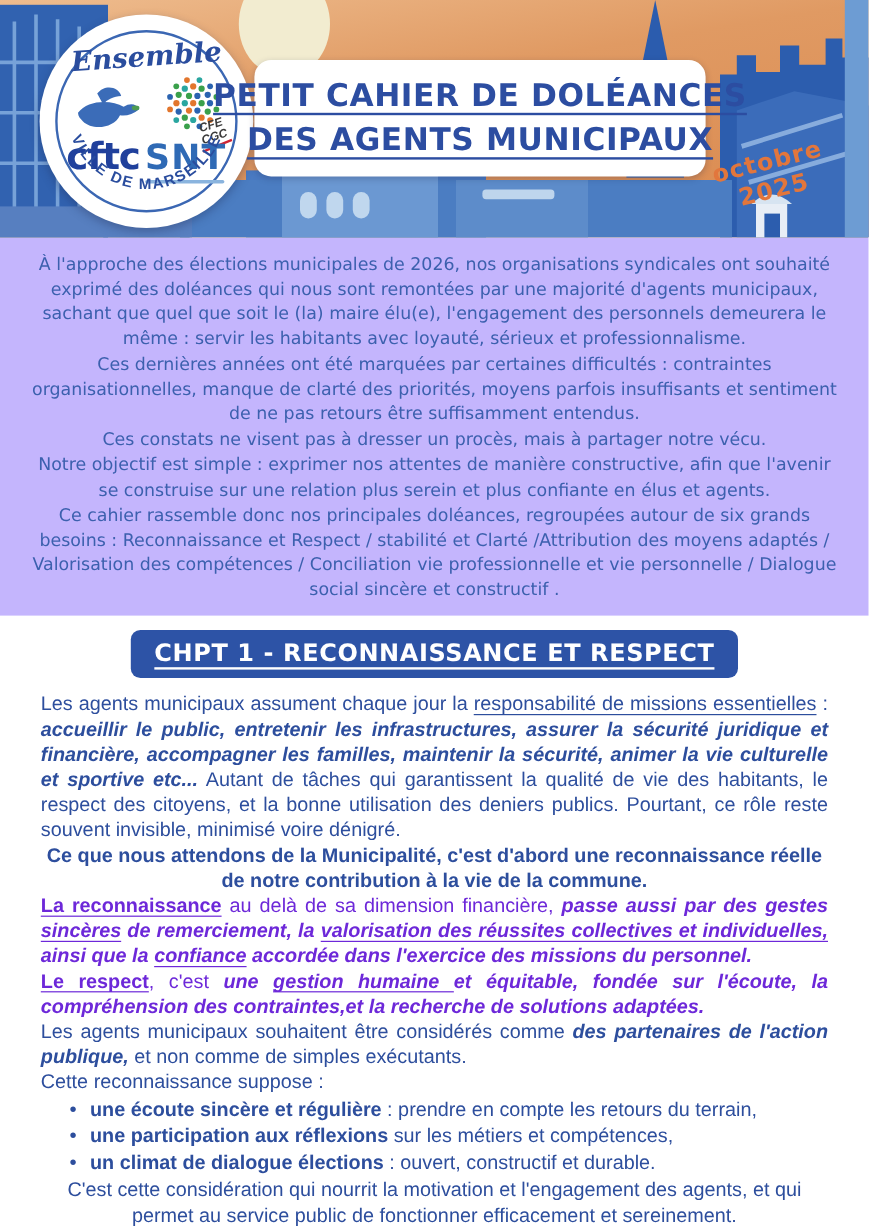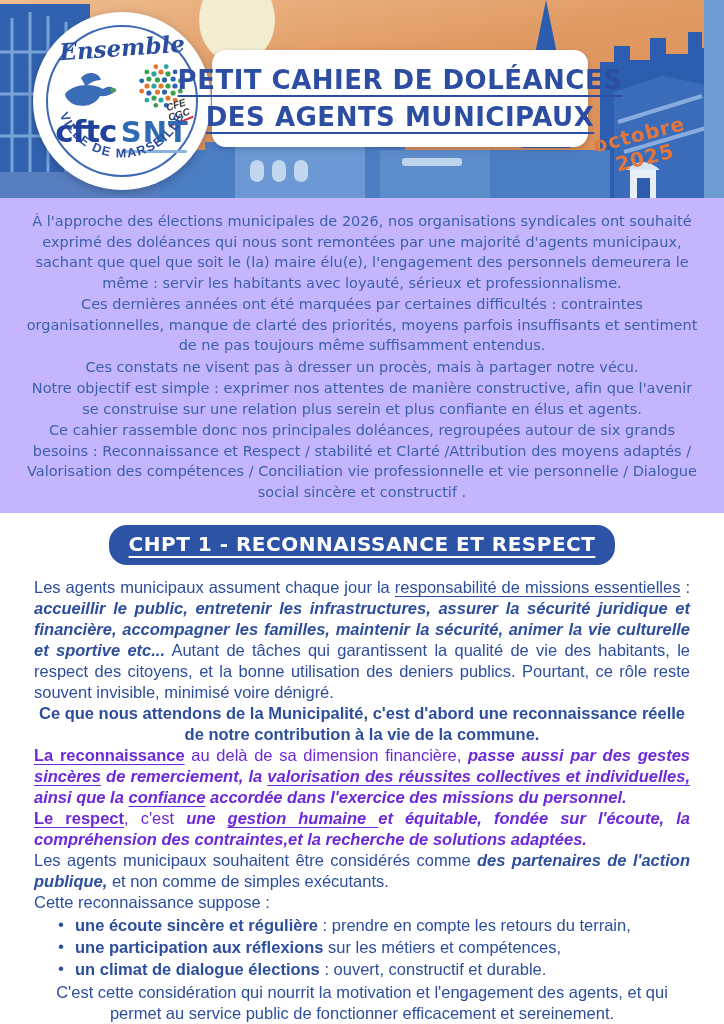--- a/index.html
+++ b/index.html
@@ -63,21 +63,21 @@
     padding:13px 24px 10px;
     font-family:"DejaVu Sans", sans-serif; font-size:14.5px; line-height:20.5px;
     color:#3c60ae; text-align:center; font-weight:500;
   }
   .intro p { margin:0 0 1px; }
 
   
   .chapter-row { text-align:center; margin:12px 0 6px; }
   .chapter-pill {
     display:inline-block; background:#2d53a6; color:#ffffff;
-    border-radius:18px; padding:7px 20px 9px;
+    border-radius:8px; padding:7px 20px 9px;
     font-family:"DejaVu Sans", sans-serif; font-weight:bold; font-size:20px;
     letter-spacing:0.5px;
     text-decoration:underline; text-decoration-thickness:2px; text-underline-offset:5px;
   }
 
   
   .main { padding:6px 34px 0; font-size:16.5px; line-height:21px; color:#2d4e9d; }
   .main p { margin:0; }
   .just { text-align:justify; }
   .ctr  { text-align:center; }
@@ -212,21 +212,21 @@
     <div class="title-box">
       <div class="tline">PETIT CAHIER DE DOLÉANCES</div>
       <div class="tline">DES AGENTS MUNICIPAUX</div>
     </div>
 
     <div class="date-stamp">octobre 2025</div>
   </div>
 
   <div class="intro">
     <p>À l'approche des élections municipales de 2026, nos organisations syndicales ont souhaité exprimé des doléances qui nous sont remontées par une majorité d'agents municipaux, sachant que quel que soit le (la) maire élu(e), l'engagement des personnels demeurera le même : servir les habitants avec loyauté, sérieux et professionnalisme.</p>
-    <p>Ces dernières années ont été marquées par certaines difficultés : contraintes organisationnelles, manque de clarté des priorités, moyens parfois insuffisants et sentiment de ne pas toujours même suffisamment entendus.</p>
+    <p>Ces dernières années ont été marquées par certaines difficultés : contraintes organisationnelles, manque de clarté des priorités, moyens parfois insuffisants et sentiment de ne pas retours être suffisamment entendus.</p>
     <p>Ces constats ne visent pas à dresser un procès, mais à partager notre vécu.</p>
     <p>Notre objectif est simple : exprimer nos attentes de manière constructive, afin que l'avenir se construise sur une relation plus serein et plus confiante en élus et agents.</p>
     <p>Ce cahier rassemble donc nos principales doléances, regroupées autour de six grands besoins : Reconnaissance et Respect / stabilité et Clarté /Attribution des moyens adaptés / Valorisation des compétences / Conciliation vie professionnelle et vie personnelle / Dialogue social sincère et constructif .</p>
   </div>
 
   <div class="chapter-row">
     <span class="chapter-pill">CHPT 1 - RECONNAISSANCE ET RESPECT</span>
   </div>
 
   <div class="main">

